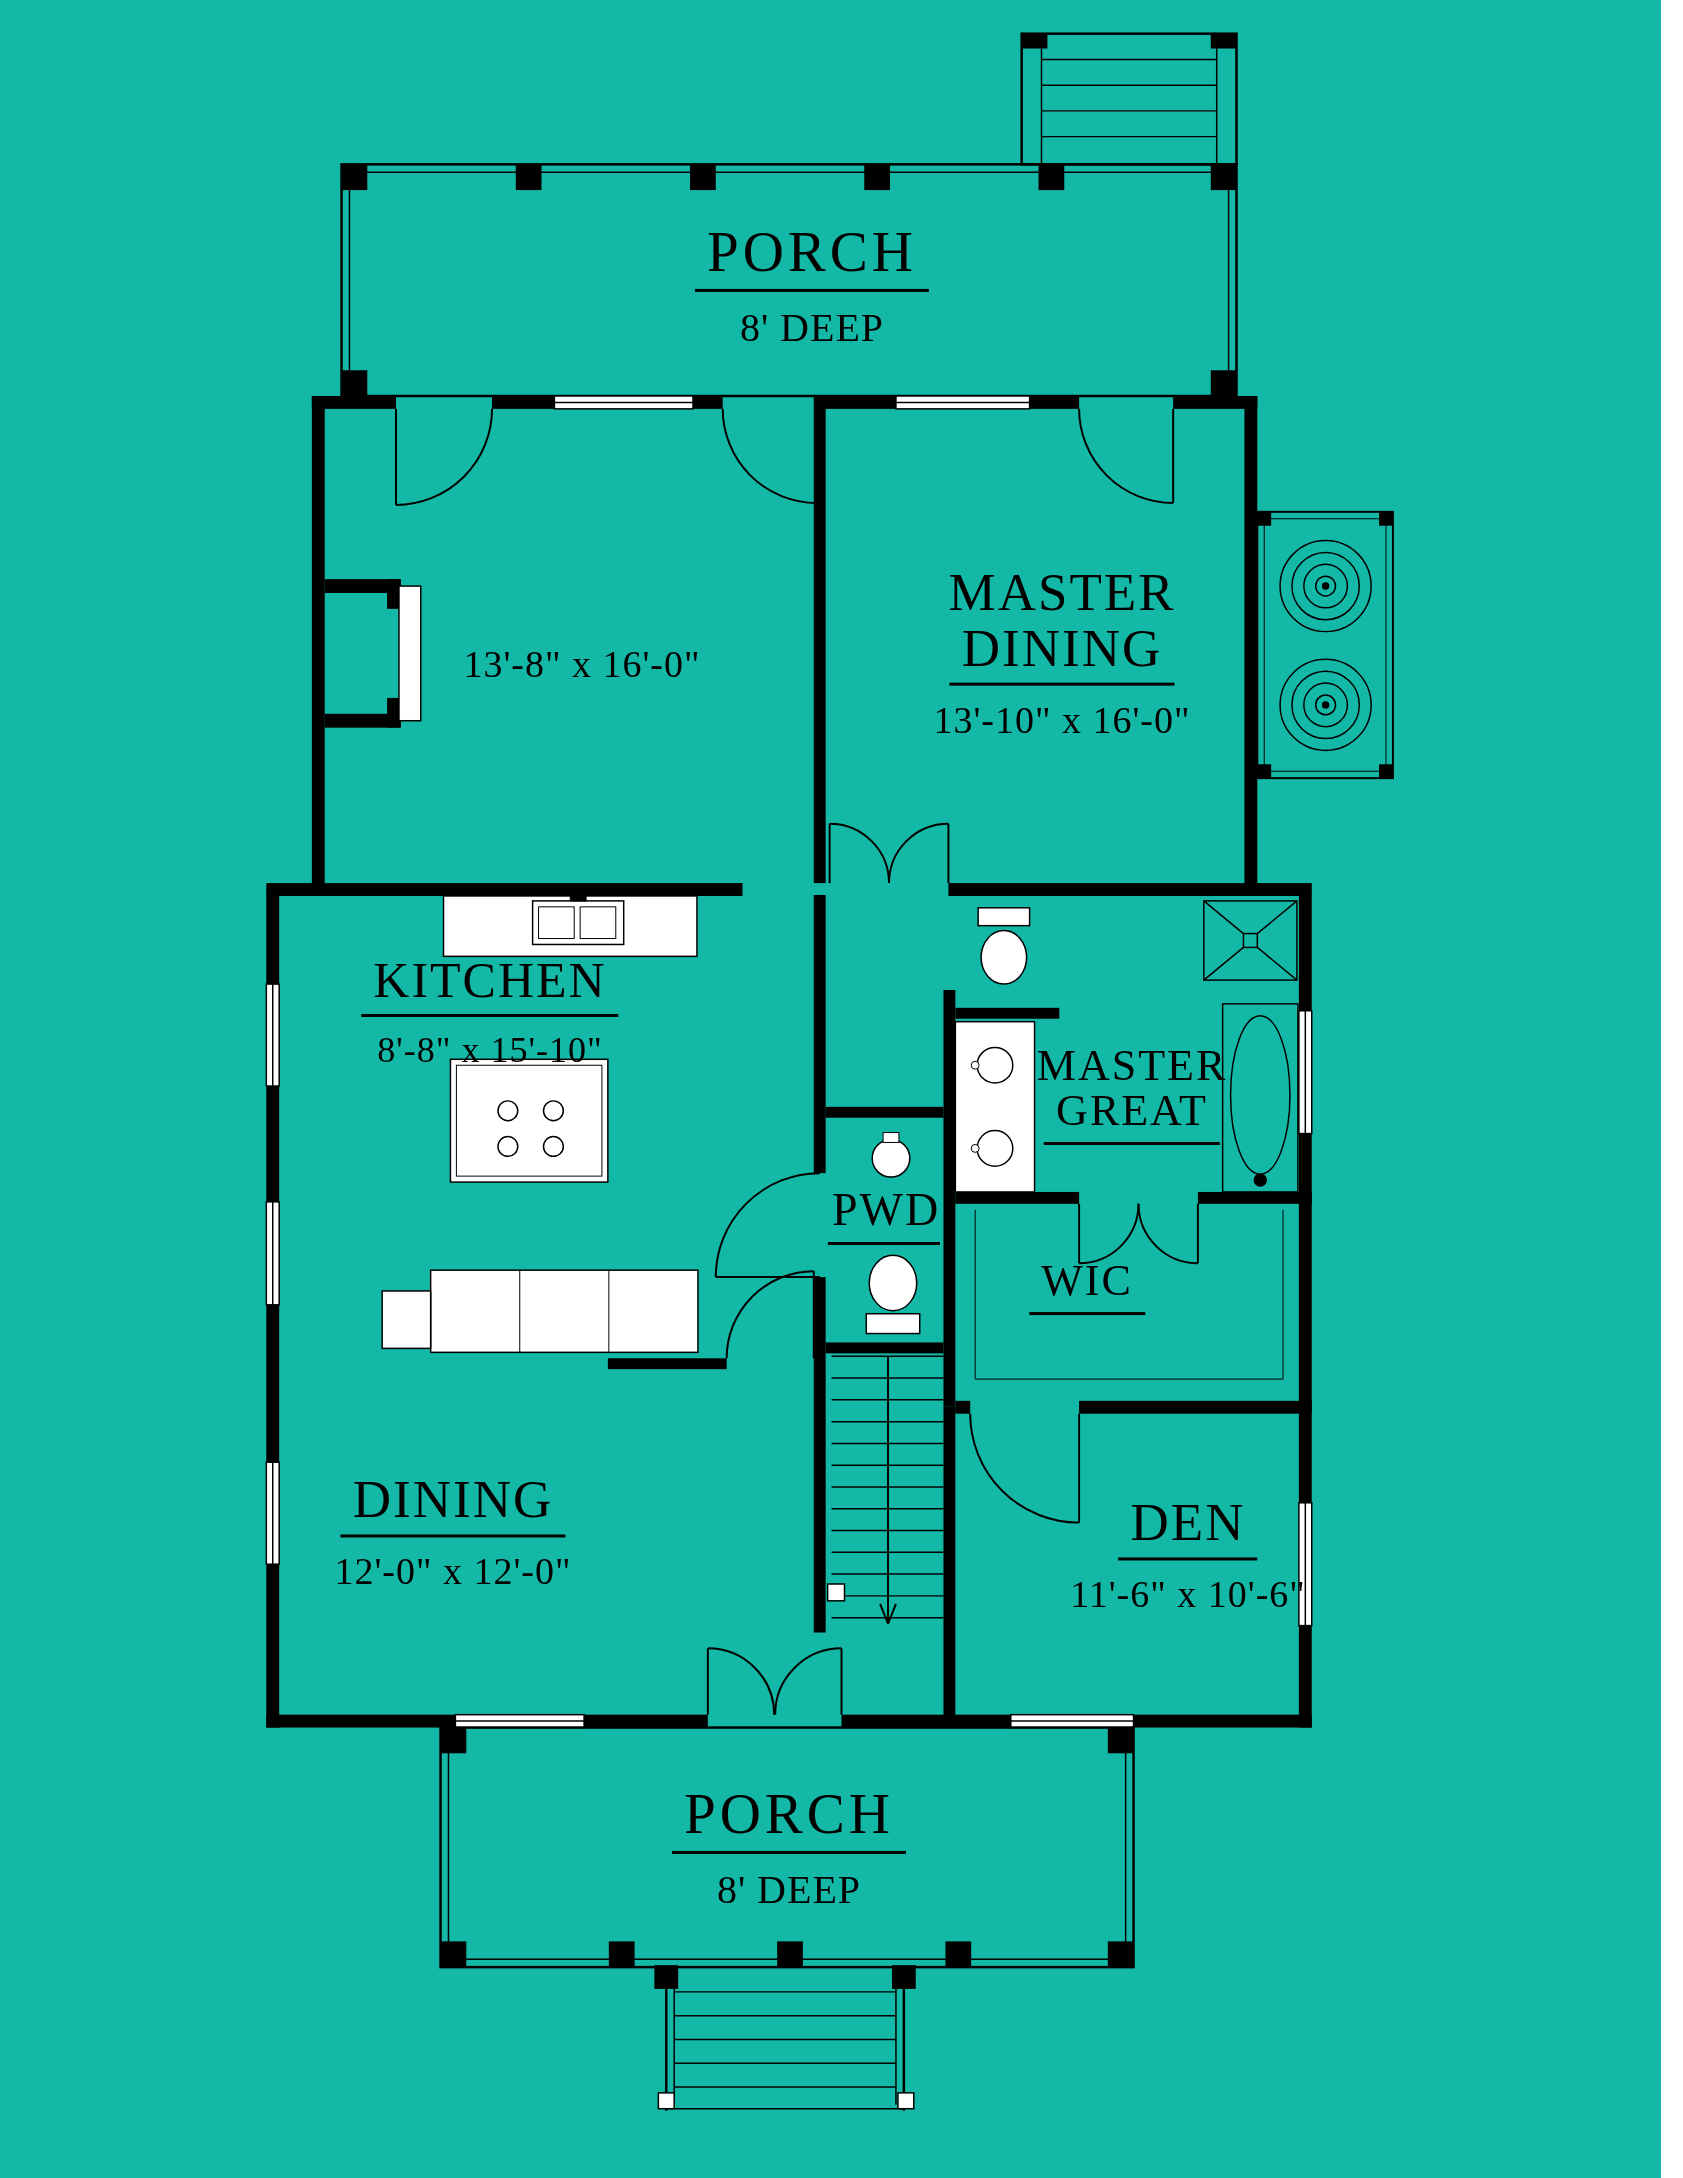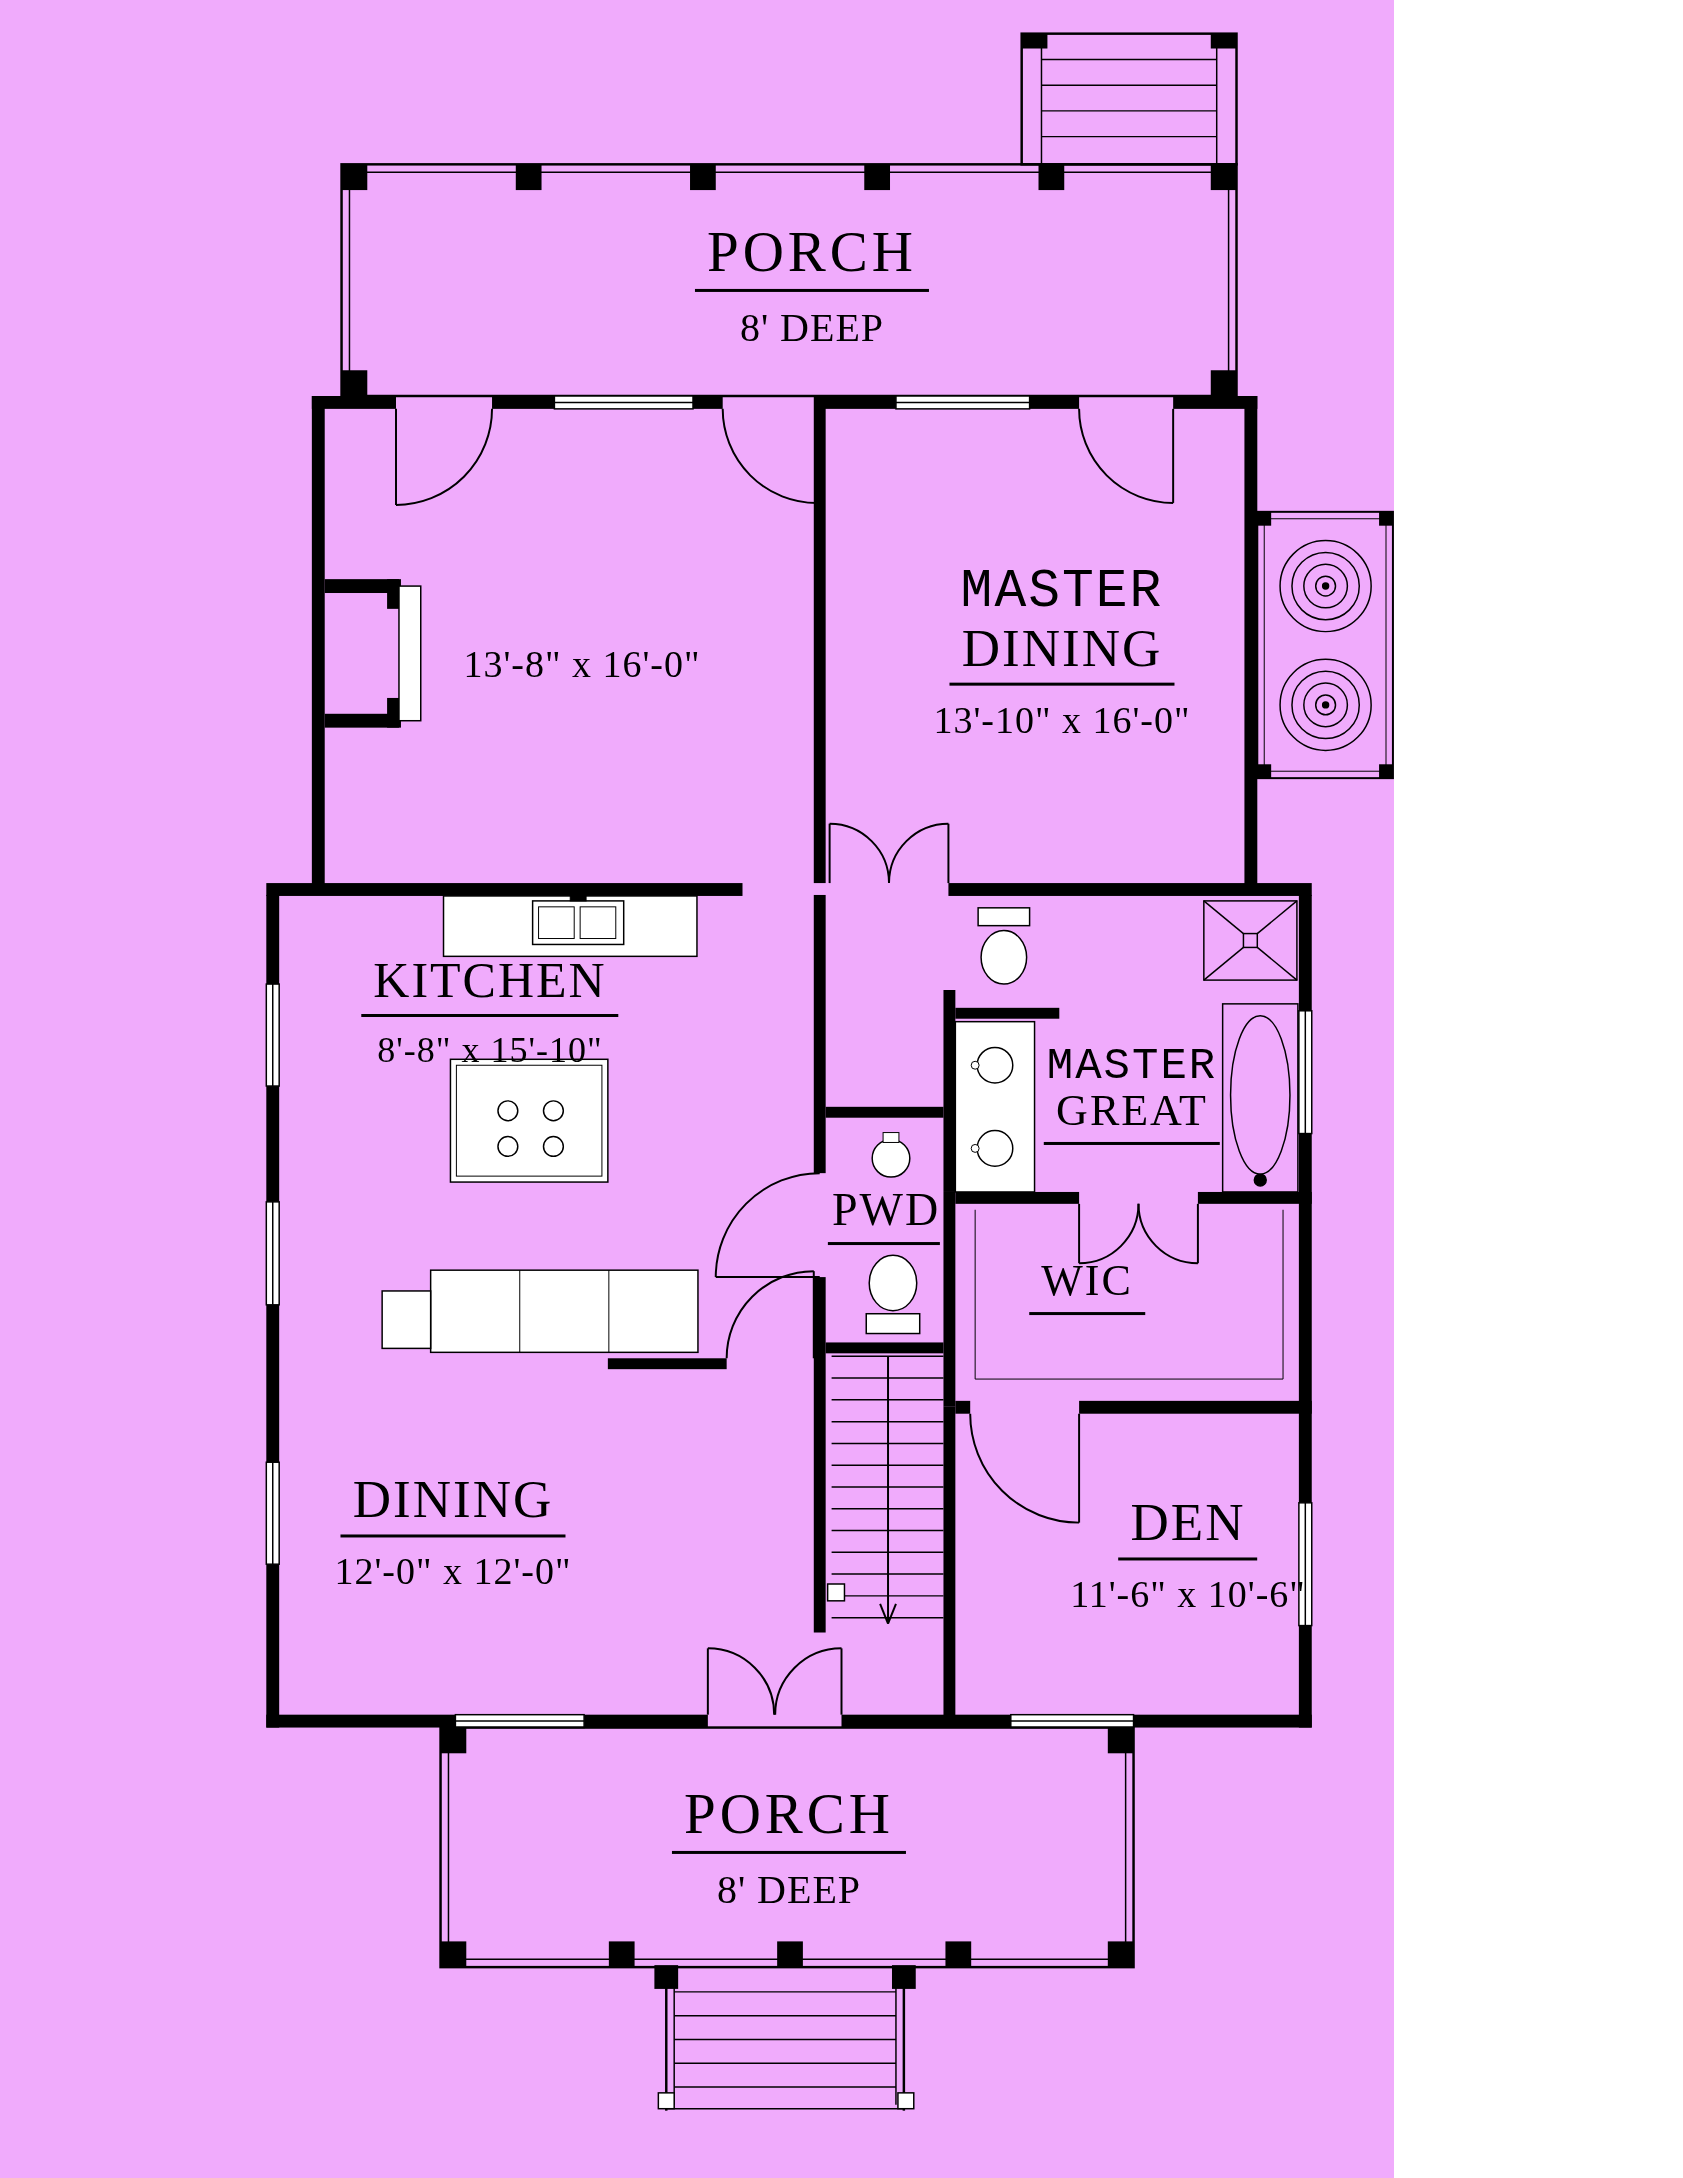--- a/index.html
+++ b/index.html
@@ -1,22 +1,22 @@
 <!DOCTYPE html>
 <html><head>
 <meta charset="utf-8">
 <style>
   html,body{margin:0;padding:0;background:#ffffff;}
-  .plan{position:relative;width:1394px;height:2178px;background:#f0abfc;overflow:hidden;
+  .plan{position:relative;width:1661px;height:2178px;background:#14b8a6;overflow:hidden;
         font-family:"Liberation Serif", serif;color:#000;}
   .plan svg{position:absolute;left:0;top:0;}
   .room-label{position:absolute;transform:translate(-50%,-50%);display:flex;flex-direction:column;
               align-items:center;white-space:nowrap;text-align:center;letter-spacing:2px;}
   .rname{border-bottom:3px solid #000;padding:0 12px 8px;line-height:1.02;}
-  .rname-top{padding:0 12px;line-height:1.05;font-family:Liberation Mono, monospace;}
+  .rname-top{padding:0 12px;line-height:1.05;}
   .rdims{margin-top:12px;letter-spacing:1px;}
   .fs58{font-size:57px;} .fs54{font-size:53px;} .fs50{font-size:50px;}
   .fs46{font-size:46px;} .fs44{font-size:44px;} .fs40{font-size:40px;}
   .fs38{font-size:38px;} .fs36{font-size:36px;}
 </style>
 </head>
 <body>
 
 <div class="plan">
 

